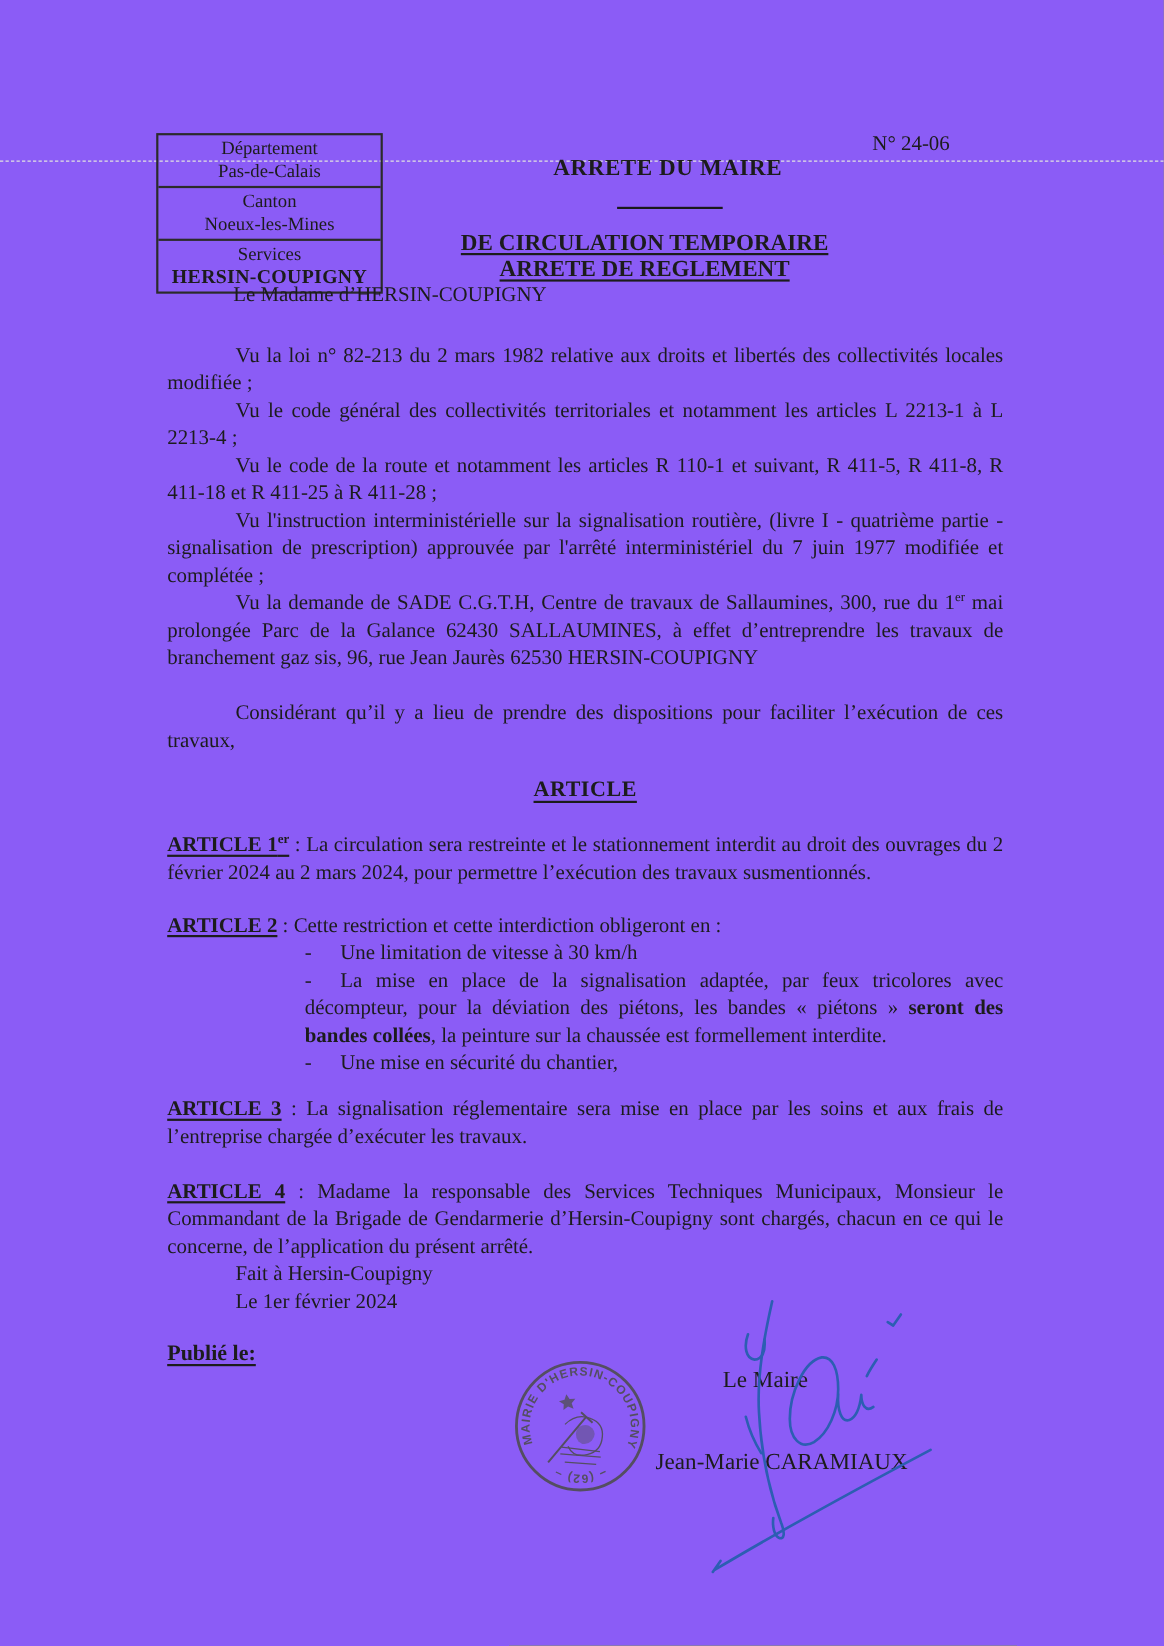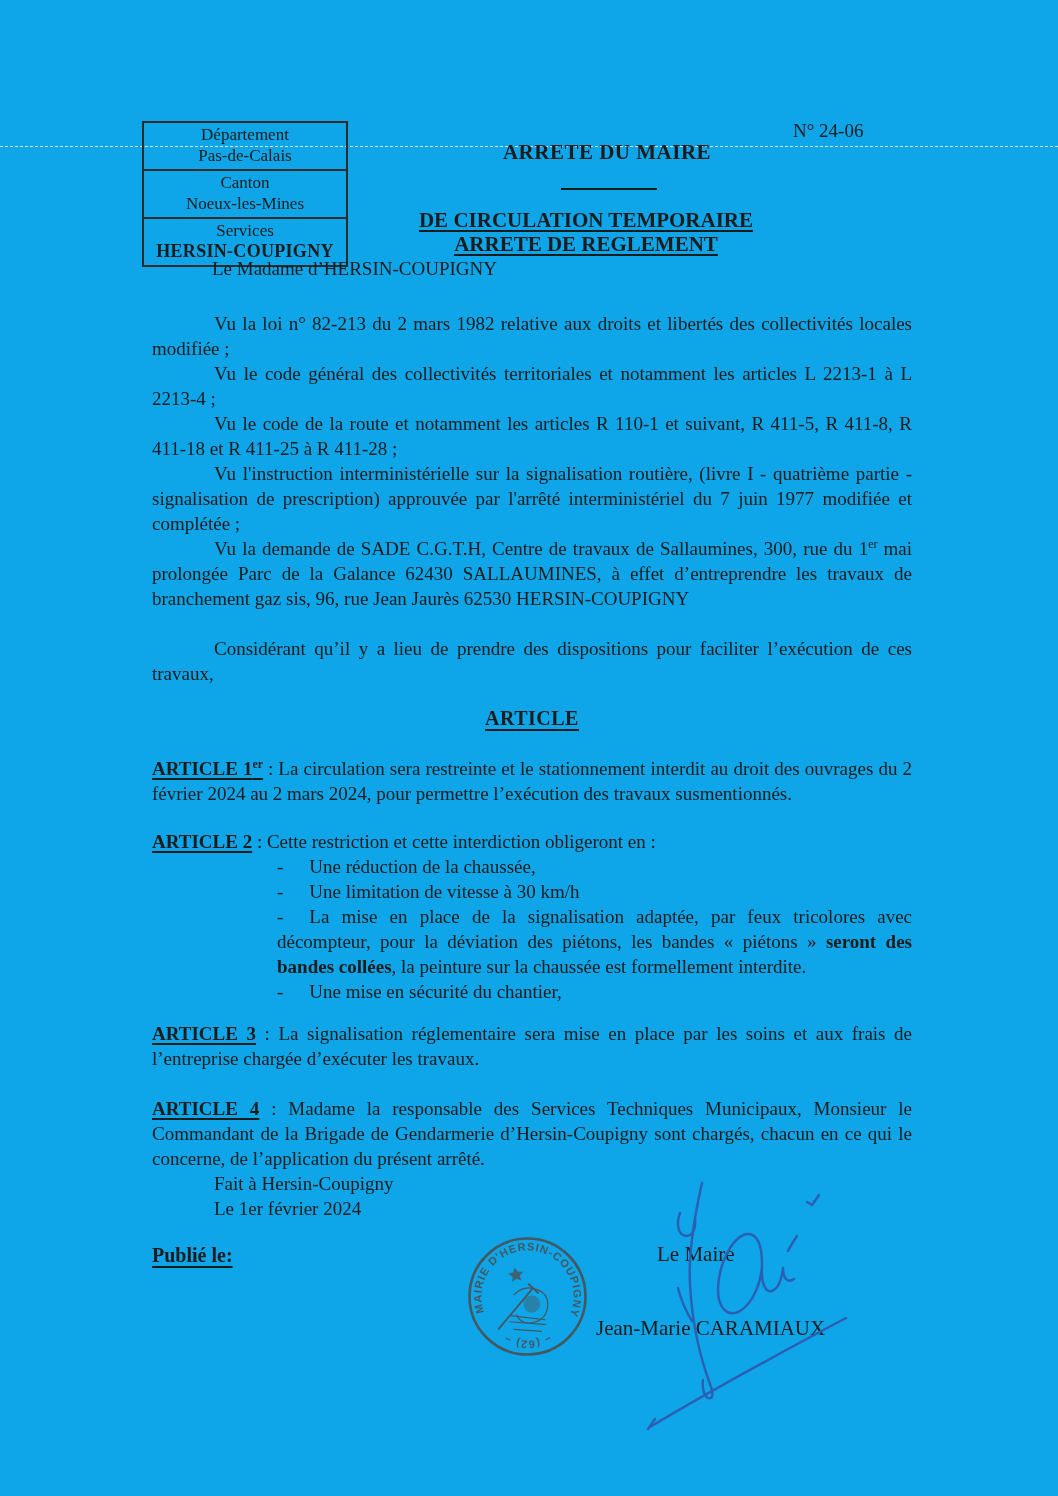--- a/index.html
+++ b/index.html
@@ -5,21 +5,21 @@
   :root{
     --ink:#2c5eb2;
     --stamp:#4d4d4d;
     --text:#1c1c1c;
   }
   html,body{margin:0;padding:0;background:#888;}
   .page{
     position:relative;
     width:1058px;height:1496px;
     margin:0 auto;
-    background:#0ea5e9;
+    background:#8b5cf6;
     font-family:"Liberation Serif","DejaVu Serif",serif;
     color:var(--text);
     overflow:hidden;
     text-decoration:underline;
   }
   .scan-line{
     position:absolute;left:0;top:146px;width:1058px;
     border-top:1px dashed #e2e2e2;
   }
   
@@ -124,21 +124,20 @@
     <p class="recital"><span>Vu l'instruction interministérielle sur la signalisation routière, (livre I - quatrième partie - signalisation de prescription) approuvée par l'arrêté interministériel du 7 juin 1977 modifiée et complétée ;</span></p>
     <p class="recital"><span>Vu la demande de SADE C.G.T.H, Centre de travaux de Sallaumines, 300, rue du 1</span><sup>er</sup><span> mai prolongée Parc de la Galance 62430 SALLAUMINES, à effet d’entreprendre les travaux de branchement gaz sis, 96, rue Jean Jaurès 62530 HERSIN-COUPIGNY</span></p>
 
     <p class="consider"><span>Considérant qu’il y a lieu de prendre des dispositions pour faciliter l’exécution de ces travaux,</span></p>
 
     <p class="decree-heading"><span>ARTICLE</span></p>
 
     <p class="art art-1"><span class="art-label"><span>ARTICLE 1</span><sup>er</sup></span><span><span> : La circulation sera restreinte et le stationnement interdit au droit des ouvrages du 2 février 2024 au 2 mars 2024, pour permettre l’exécution des travaux susmentionnés.</span></span></p>
 
     <p class="art art-2"><span class="art-label"><span>ARTICLE 2</span></span><span><span> : Cette restriction et cette interdiction obligeront en :</span></span></p>
-    <p class="bullet"><span class="dash">-</span><span><span>Une réduction de la chaussée,</span></span></p>
     <p class="bullet"><span class="dash">-</span><span><span>Une limitation de vitesse à 30 km/h</span></span></p>
     <p class="bullet"><span class="dash">-</span><span><span>La mise en place de la signalisation adaptée, par feux tricolores avec décompteur, pour la déviation des piétons, les bandes « piétons » </span><span class="b">seront des bandes collées</span><span>, la peinture sur la chaussée est formellement interdite.</span></span></p>
     <p class="bullet"><span class="dash">-</span><span><span>Une mise en sécurité du chantier,</span></span></p>
 
     <p class="art art-3"><span class="art-label"><span>ARTICLE 3</span></span><span><span> : La signalisation réglementaire sera mise en place par les soins et aux frais de l’entreprise chargée d’exécuter les travaux.</span></span></p>
 
     <p class="art art-4"><span class="art-label"><span>ARTICLE 4</span></span><span><span> : Madame la responsable des Services Techniques Municipaux, Monsieur le Commandant de la Brigade de Gendarmerie d’Hersin-Coupigny sont chargés, chacun en ce qui le concerne, de l’application du présent arrêté.</span></span></p>
 
     <p class="closing-line">Fait à Hersin-Coupigny</p>
     <p class="closing-line">Le 1er février 2024</p>

